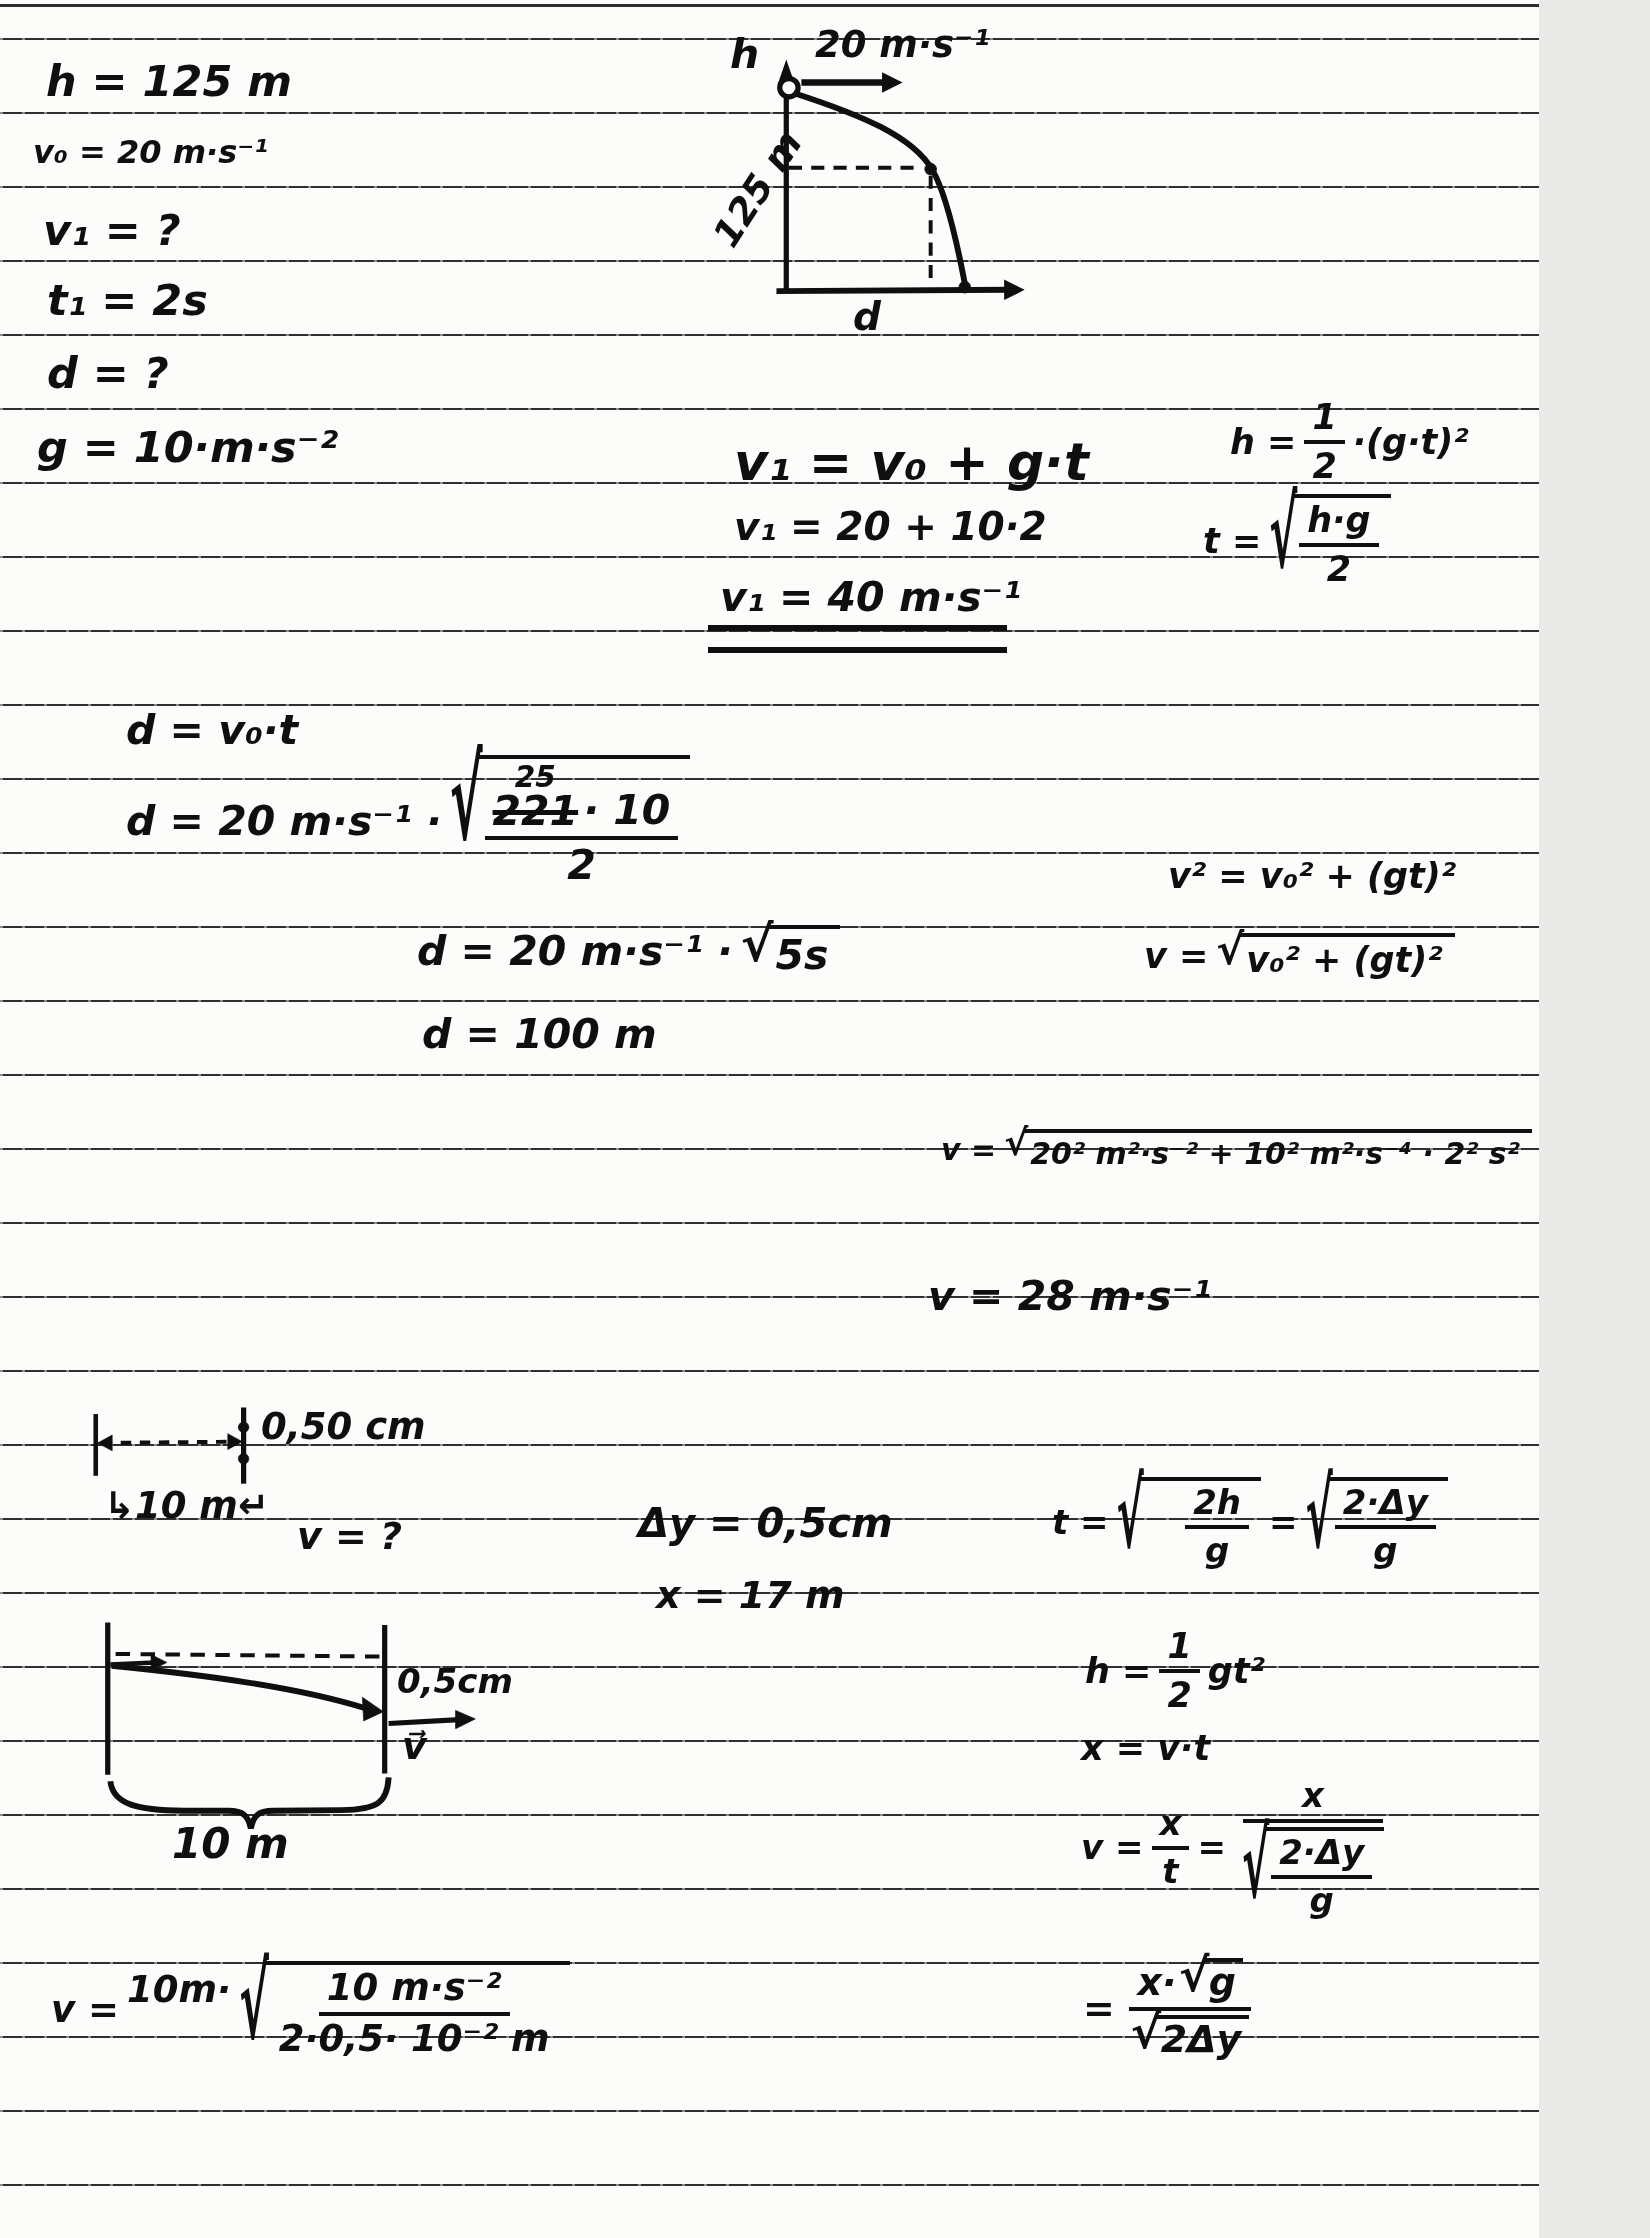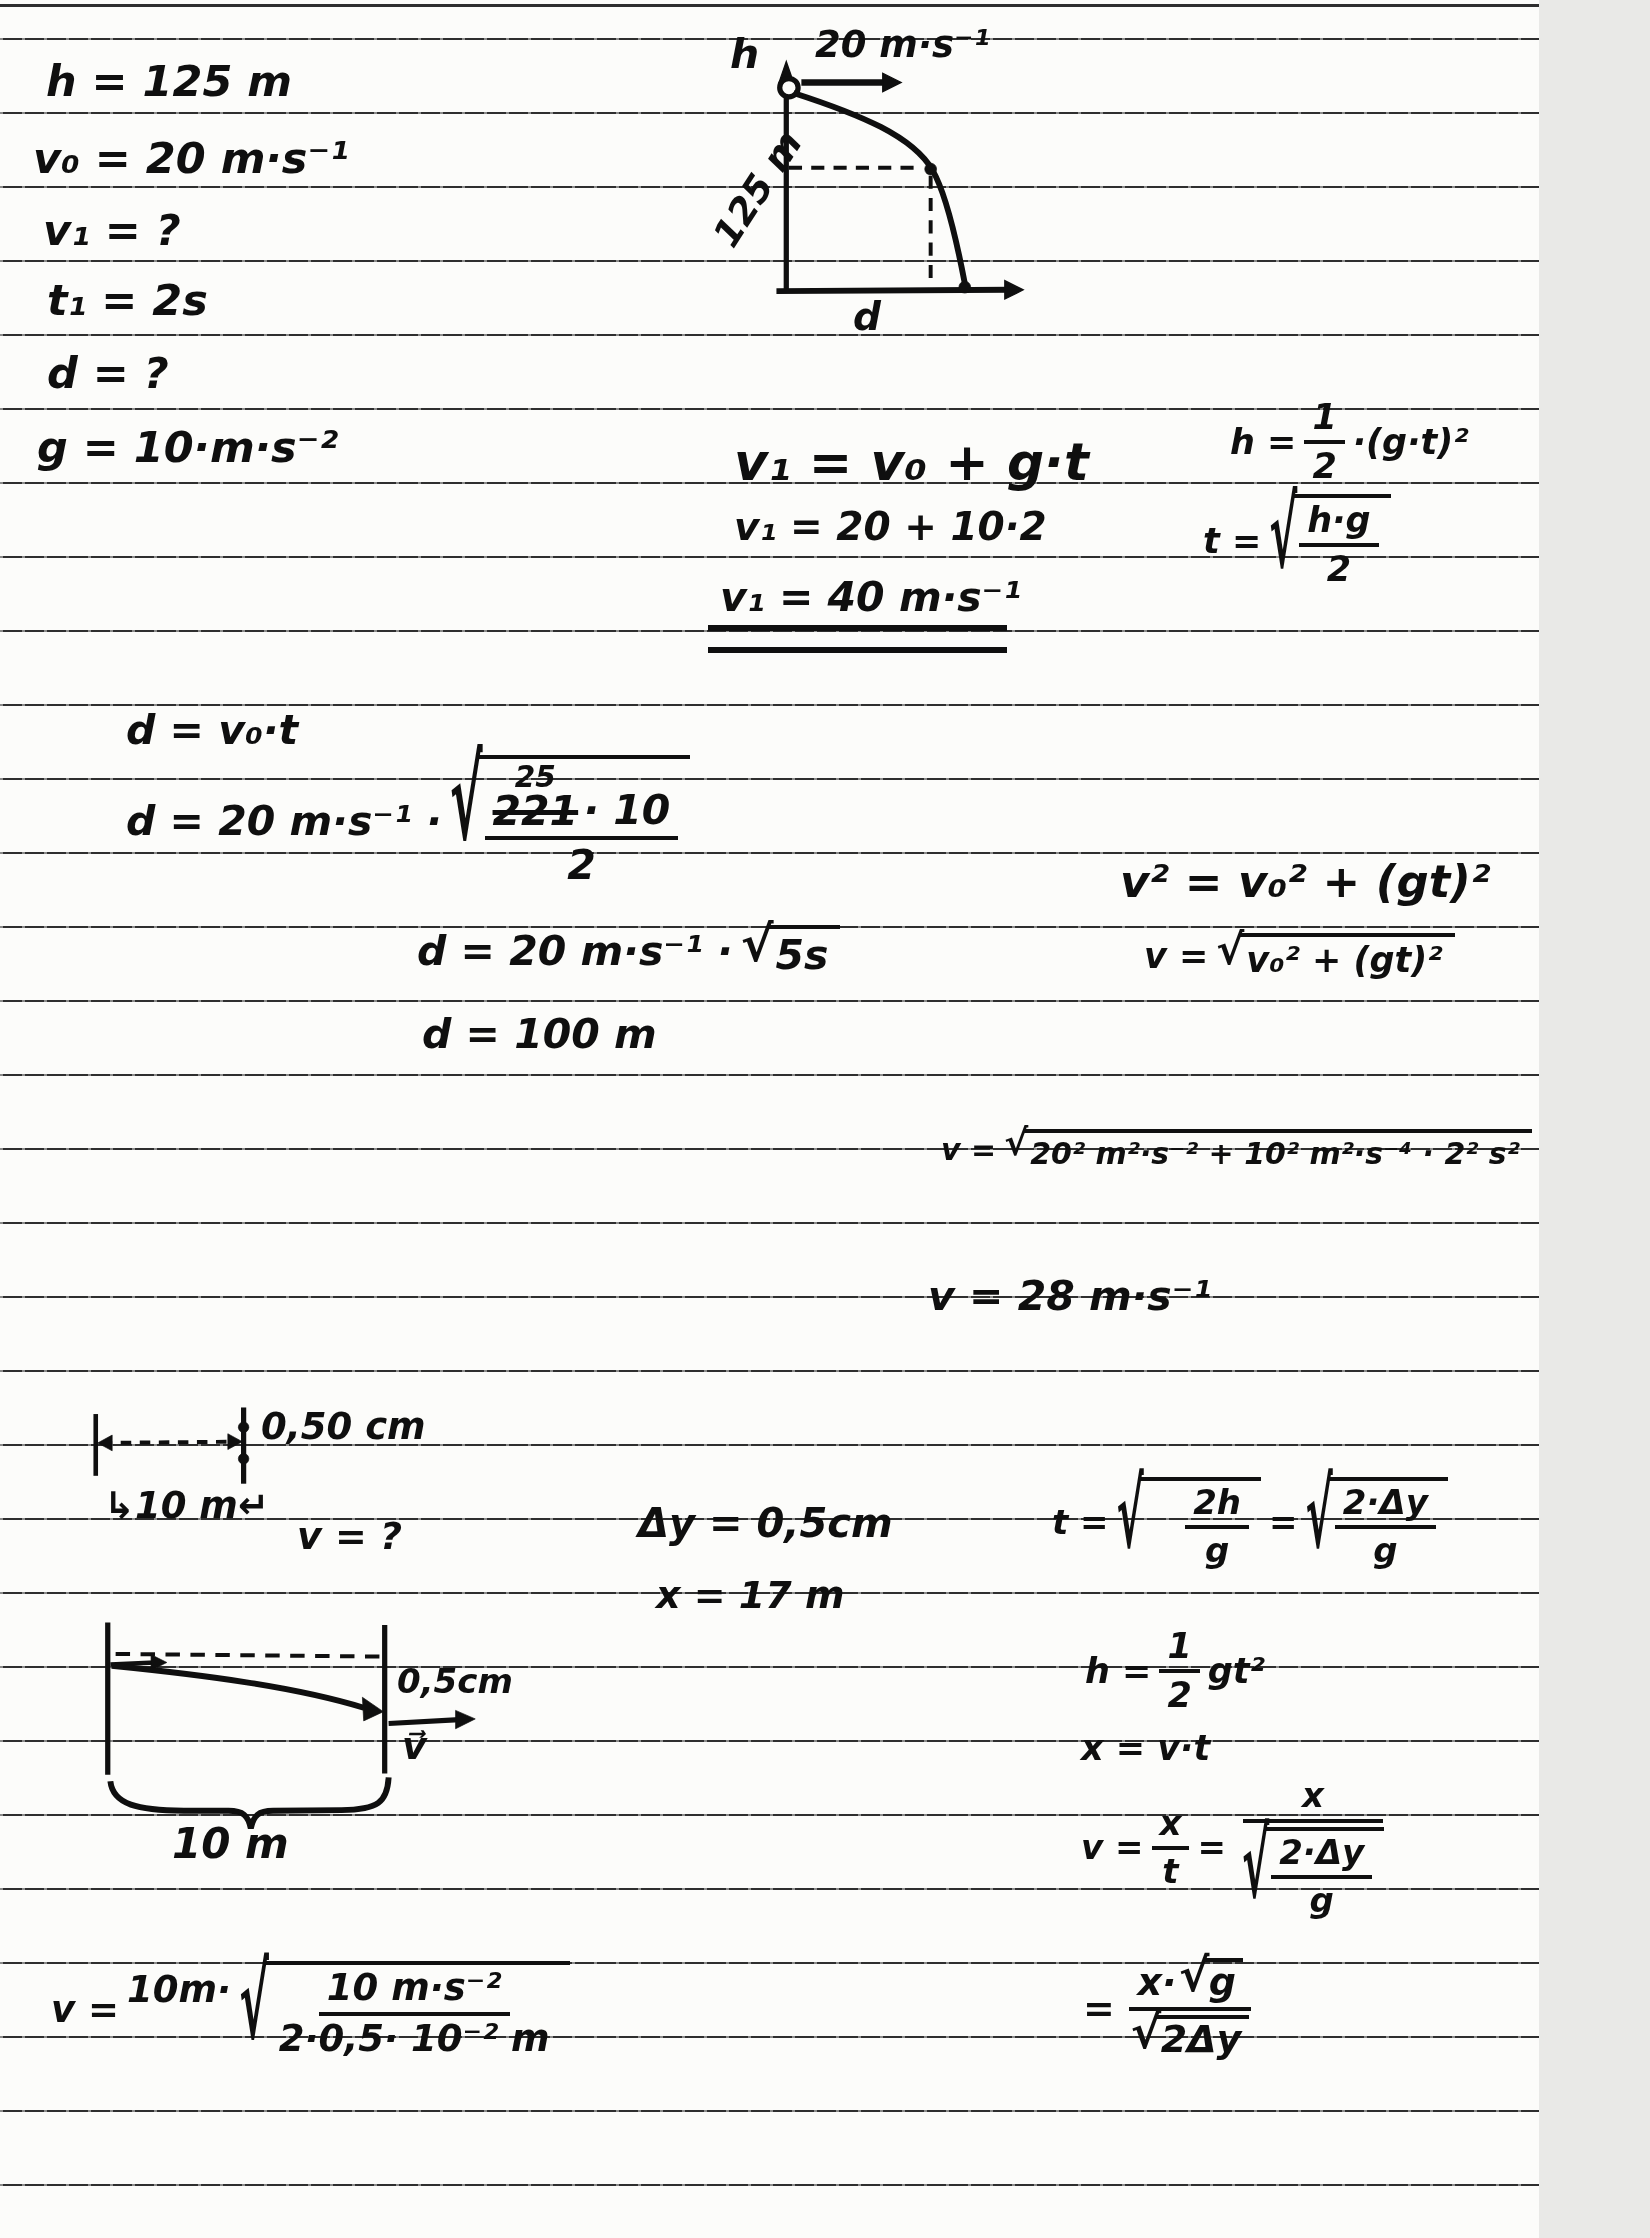--- a/index.html
+++ b/index.html
@@ -44,21 +44,21 @@
 
 <div class="sheet">
   <div class="rules"></div>
   <div class="rules-noise"></div>
   <div class="topline"></div>
   <div class="margin-line"></div>
 
   <div class="eq" style="left:46px;top:58px;font-size:43px">
       <span>h = 125  m</span>
     </div>
-  <div class="eq" style="left:33px;top:135px;font-size:43px">
+  <div class="eq" style="left:33px;top:135px;font-size:32px">
       <span>v₀ = 20 m·s⁻¹</span>
     </div>
   <div class="eq" style="left:43px;top:207px;font-size:43px">
       <span>v₁ = ?</span>
     </div>
   <div class="eq" style="left:47px;top:277px;font-size:43px">
       <span>t₁ = 2s</span>
     </div>
   <div class="eq" style="left:47px;top:350px;font-size:43px">
       <span>d = ?</span>
@@ -151,21 +151,21 @@
     <span>d = 20 m·s⁻¹ ·</span>
     <span class="sqrt">
         <span class="tick">√</span>
         <span class="body">5s</span>
       </span>
   </div>
   <div class="eq" style="left:422px;top:1012px;font-size:41px">
       <span>d = 100 m</span>
     </div>
 
-  <div class="eq" style="left:1120px;top:857px;font-size:45px">
+  <div class="eq" style="left:1168px;top:857px;font-size:35px">
       <span>v² = v₀² + (gt)²</span>
     </div>
   <div class="eq" style="left:1144px;top:933px;font-size:35px">
     <span>v =</span>
     <span class="sqrt">
         <span class="tick">√</span>
         <span class="body">v₀² + (gt)²</span>
       </span>
   </div>
   <div class="eq" style="left:941px;top:1129px;font-size:30px">

